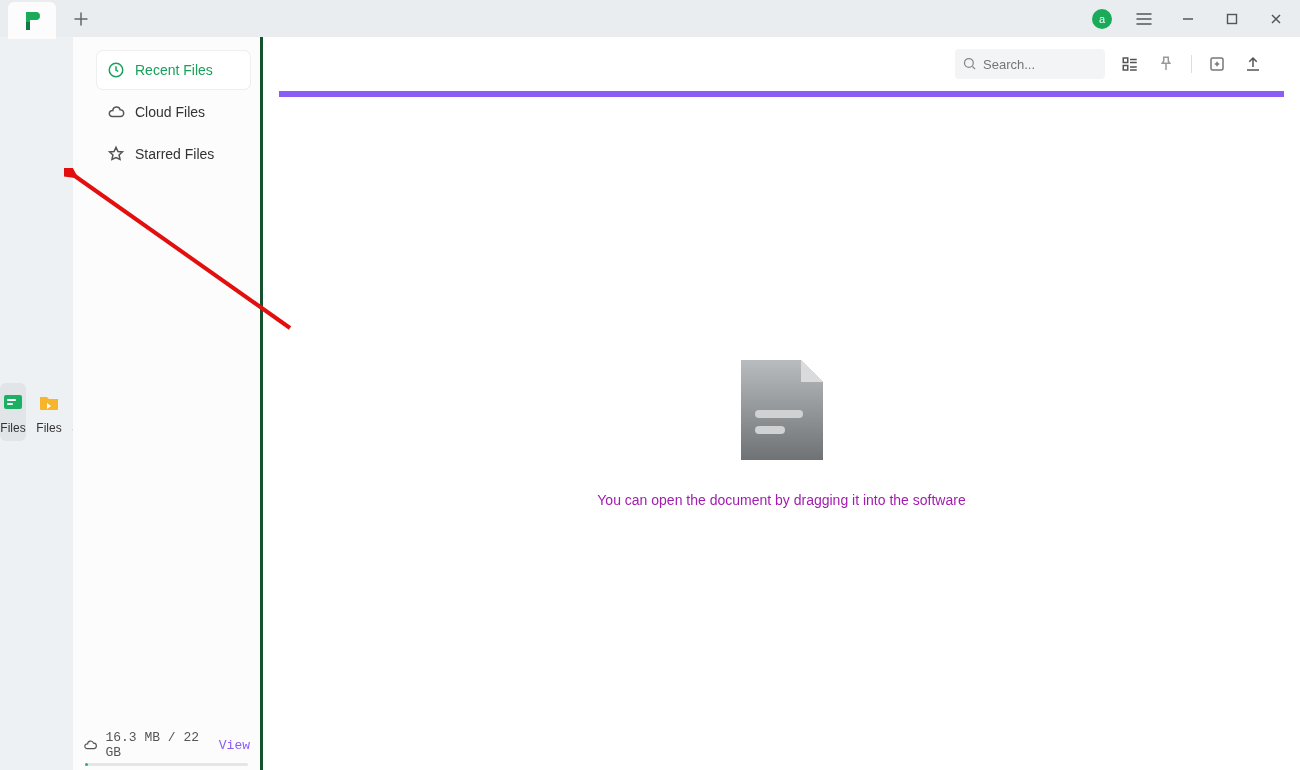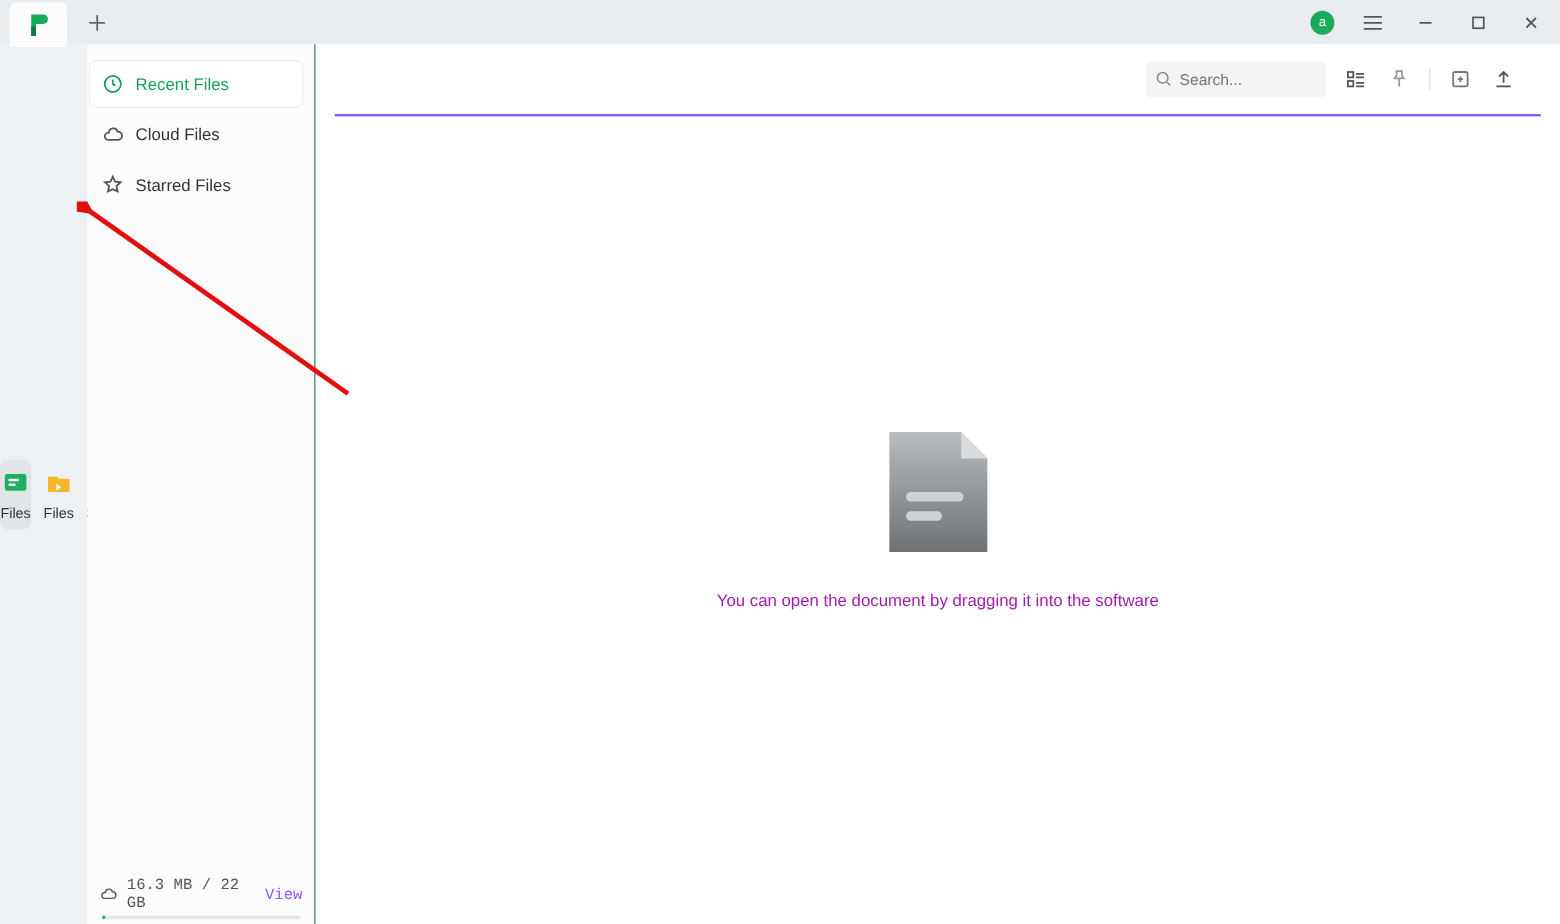--- a/index.html
+++ b/index.html
@@ -70,22 +70,22 @@
     width:54px; display:flex; flex-direction:column; align-items:center;
     padding:6px 0; border-radius:6px;
     font-size:12px; color:#333; cursor:pointer;
   }
   .leftrail .item.active { background:#e2e5e8; }
   .leftrail .item .ico { width:26px; height:26px; display:flex; align-items:center; justify-content:center; margin-bottom:6px;}
   
   .filespanel {
     width:190px;
     background:#fcfcfc;
-    border-right:1px solid #14532d;
-    padding:14px 10px 10px 2px;
+    border-right:3px solid #14532d;
+    padding:14px 10px 10px 24px;
     display:flex; flex-direction:column;
     position:relative;
   }
   .filespanel .pitem {
     height:38px; border-radius:6px;
     display:flex; align-items:center;
     padding:0 10px; gap:10px;
     font-size:14px; color:#333; cursor:pointer;
     margin-bottom:4px;
   }
@@ -106,21 +106,21 @@
 
   .main {
     flex:1; background:#fff;
     display:flex; flex-direction:column;
     position:relative;
   }
   .topbar {
     height:60px;
     display:flex; align-items:center; justify-content:flex-end;
     padding:0 20px;
-    border-bottom:2px solid #8b5cf6;
+    border-bottom:6px solid #8b5cf6;
     gap:14px;
     margin:0 16px;
   }
   .searchbox {
     width:150px; height:30px; background:#f3f4f6; border:none;
     border-radius:4px; padding:0 8px 0 28px;
     font-size:13px; color:#555; outline:none;
     background-image:none;
   }
   .searchwrap { position:relative; }

